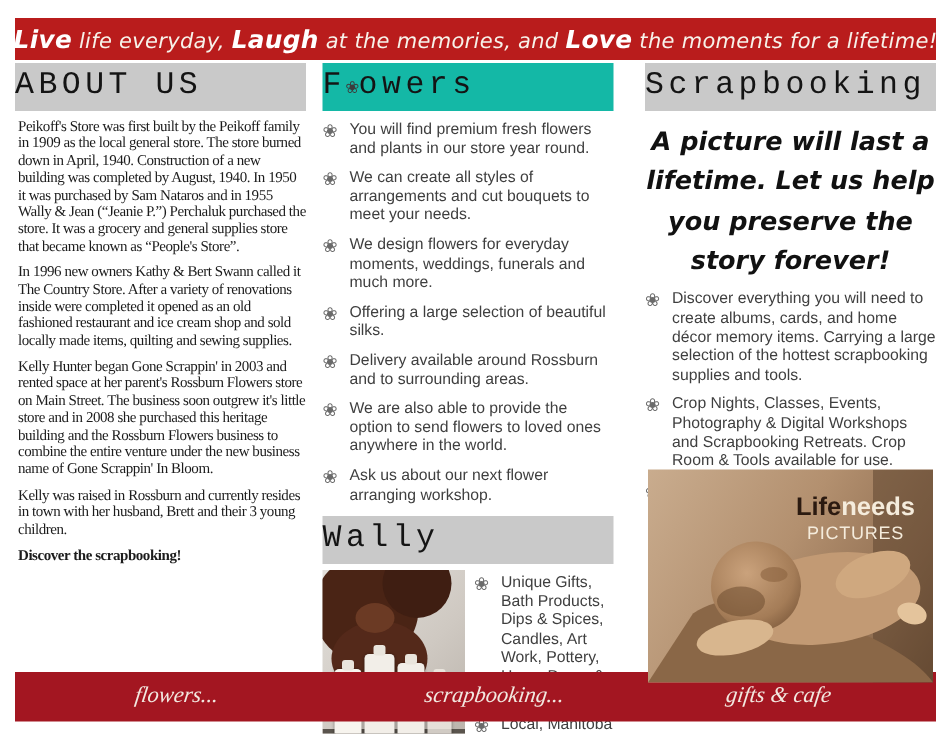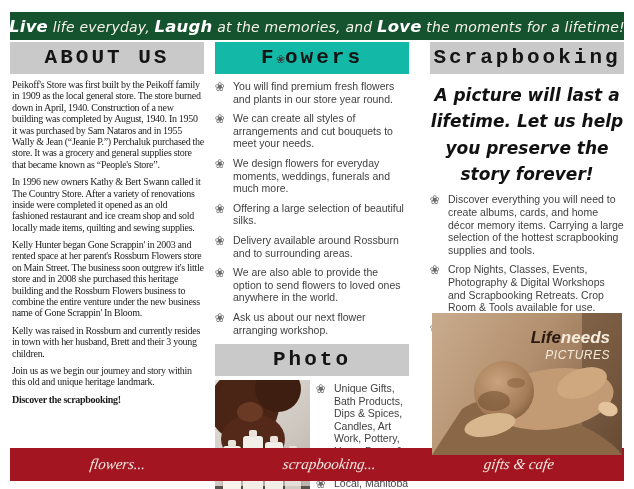--- a/index.html
+++ b/index.html
@@ -25,22 +25,22 @@
   }
   .script.l{margin-left:80px;}
   .script.c{margin-left:30px;}
   .script.r{margin-right:70px;}
   
   .col{position:absolute;top:42px;width:194px;}
   .col1{left:10px;}
   .col2{left:215px;}
   .col3{left:430px;}
   .sec-header{
-    background:#C9C9C9;color:#141414;text-align:center;
-    font-family:"Liberation Mono","DejaVu Sans Mono",monospace;font-weight:bold;
+    background:#C9C9C9;color:#141414;
+    font-family:"Liberation Mono","DejaVu Sans Mono",monospace;font-weight:normal;
     height:32px;line-height:32px;font-size:21px;letter-spacing:3px;
   }
   .sec-header .fl{font-size:14px;color:#3c3c3c;letter-spacing:0;}
   
   .about-body{
     margin-top:5px;height:368px;overflow:hidden;
     font-family:"Liberation Serif",serif;font-size:10px;line-height:1.14;
     letter-spacing:-0.3px;color:#1c1c1c;
   }
   .about-body p{margin:0 0 6px 2px;}
@@ -79,43 +79,42 @@
   .tagline{
     margin-top:8px;text-align:center;font-family:"DejaVu Sans",sans-serif;
     font-style:italic;font-weight:bold;font-size:17px;line-height:1.55;color:#111;
   }
   
   .baby-photo{
     position:absolute;left:432px;top:313px;width:190px;height:142px;z-index:2;overflow:hidden;
     background:linear-gradient(120deg,#c9ac8e 0%,#b3906f 45%,#8f6d50 80%,#6e5138 100%);
   }
   .baby-photo svg{position:absolute;left:0;top:0;}
-  .photo-brand{position:absolute;top:14px;right:12px;text-align:right;
-    font-family:"Liberation Sans",sans-serif;line-height:1.25;font-style:italic;}
+  .photo-brand{position:absolute;top:14px;right:12px;text-align:center;
+    font-family:"Liberation Sans",sans-serif;line-height:1.25;}
   .brand-line1{font-size:17px;font-weight:bold;}
   .brand-life{color:#2b1a10;}
   .brand-needs{color:#f5ecdc;}
   .brand-pictures{font-size:12px;color:#f5ecdc;letter-spacing:.5px;}
 </style>
 </head>
 <body>
 
-<div class="banner top" style="background: #14532d;">
+<div class="banner top" style="background: #b91c1c;">
   <div class="banner-text"><span class="em">Live</span><span> life everyday, </span><span class="em">Laugh</span><span> at the memories, and </span><span class="em">Love</span><span> the moments for a lifetime!</span></div>
 </div>
 
 <div class="col col1">
   <div class="sec-header" style="background: rgb(201, 201, 201);">ABOUT US</div>
   <div class="about-body">
     <div>
         <p>Peikoff's Store was first built by the Peikoff family in 1909 as the local general store. The store burned down in April, 1940. Construction of a new building was completed by August, 1940. In 1950 it was purchased by Sam Nataros and in 1955  Wally &amp; Jean (“Jeanie P.”) Perchaluk purchased the store. It was a grocery and general supplies store that became known as “People's Store”.</p>
         <p>In 1996 new owners Kathy &amp; Bert Swann called it The Country Store. After a variety of renovations inside were completed it opened as an old fashioned restaurant and ice cream shop and sold locally made items, quilting and sewing supplies.</p>
         <p>Kelly Hunter began Gone Scrappin' in 2003 and rented space at her parent's Rossburn Flowers store on Main Street. The business soon outgrew it's little store and in 2008 she purchased this heritage building and the Rossburn Flowers business to combine the entire venture under the new business name of Gone Scrappin' In Bloom.</p>
         <p>Kelly was raised in Rossburn and currently resides in town with her husband, Brett and their 3 young children.</p>
-        <p>Join us as we begin our journey and story within this old and unique heritage landmark.</p>
       </div>
     <p class="about-closing">Discover the scrapbooking!</p>
   </div>
 </div>
 
 <div class="col col2">
   <div class="sec-header" style="background: #14b8a6;">
     <span>F</span><span class="fl">❀</span><span>owers</span>
   </div>
   <div class="blist">
@@ -142,21 +141,21 @@
       <div class="bitem">
       <span class="bicon">❀</span>
       <span class="btext">We are also able to provide the option to send flowers to loved ones anywhere in the world.</span>
     </div>
       <div class="bitem">
       <span class="bicon">❀</span>
       <span class="btext">Ask us about our next flower arranging workshop.</span>
     </div>
     </div>
 
-  <div class="sec-header gifts-header" style="background: rgb(201, 201, 201);">Photo</div>
+  <div class="sec-header gifts-header" style="background: rgb(201, 201, 201);">Wally</div>
   <div class="gifts-flex">
     <div class="gifts-photo">
       <div class="bear b1"></div>
       <div class="bear b2"></div>
       <div class="bear b3"></div>
       <div class="bear muzzle"></div>
       <div class="shelf"></div>
       <div class="bottle bt1">
           <div class="cap"></div>
           <div class="label"></div>

